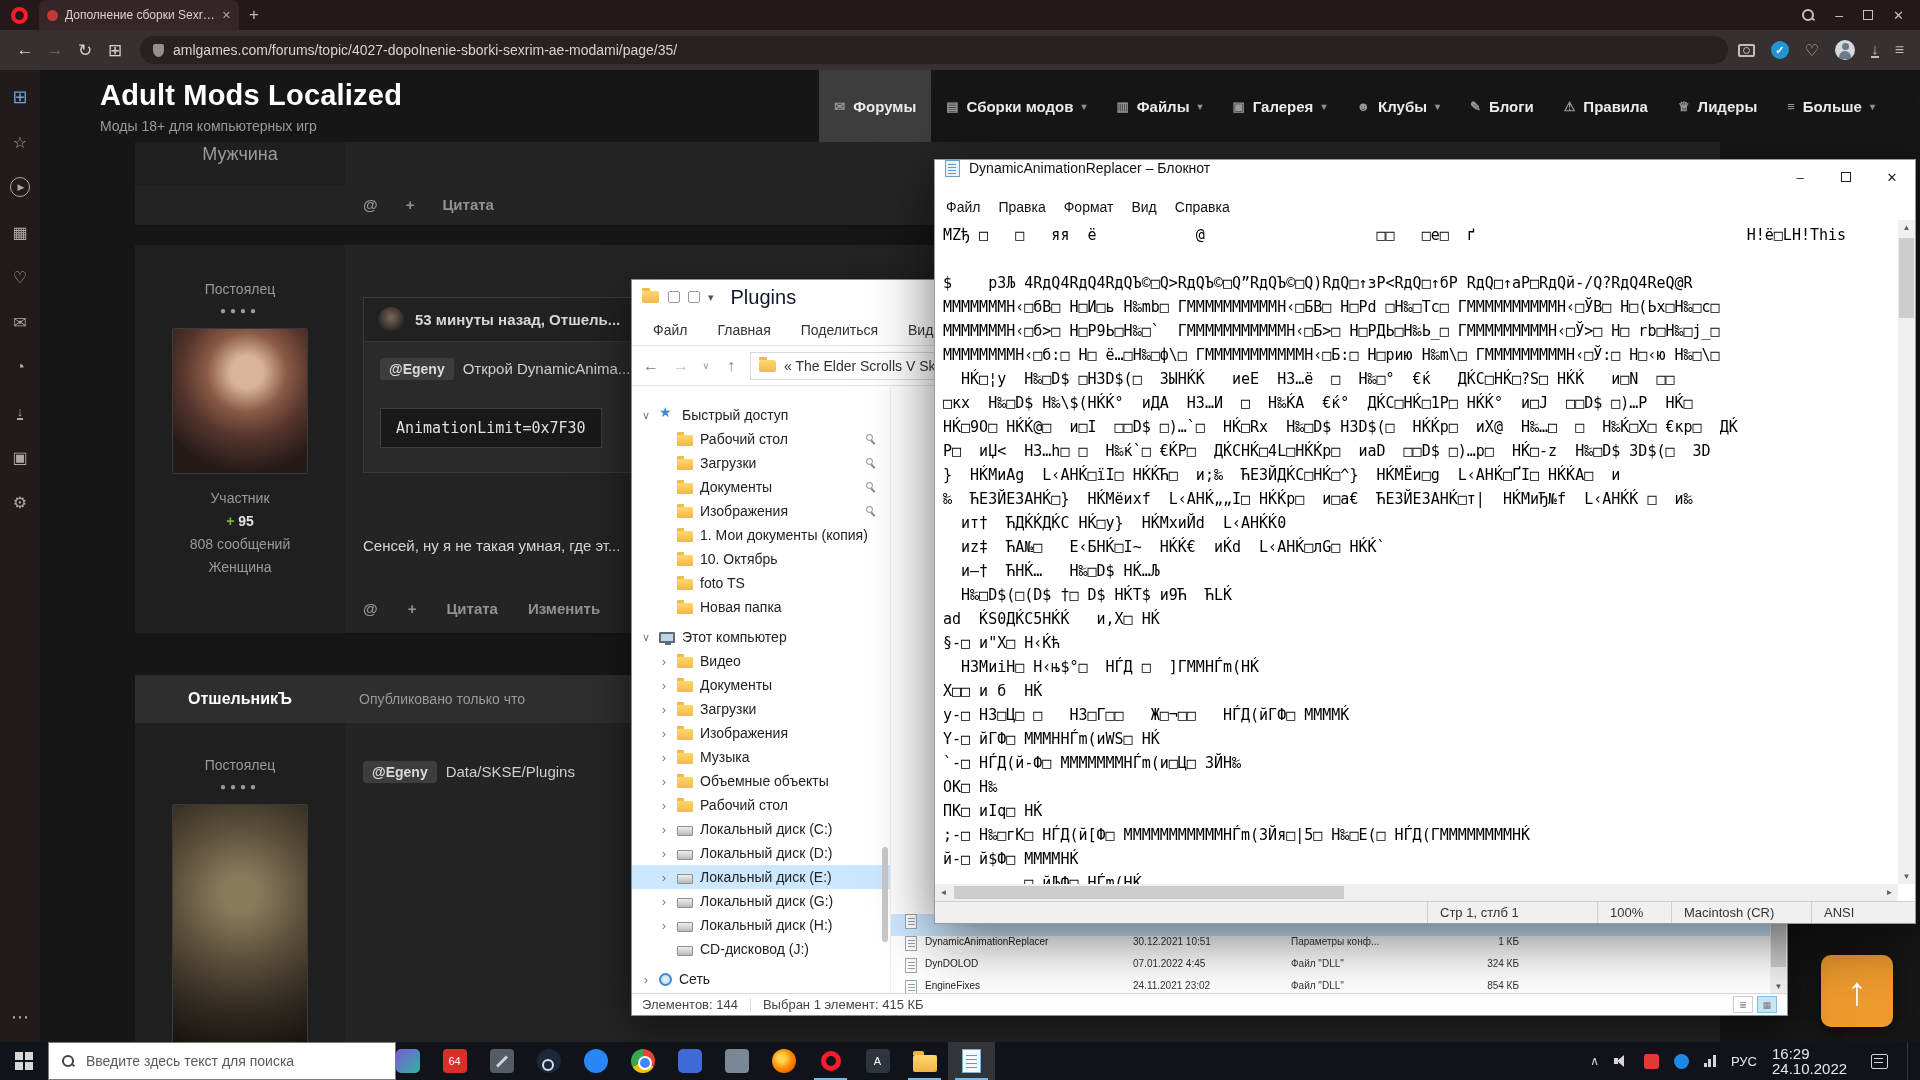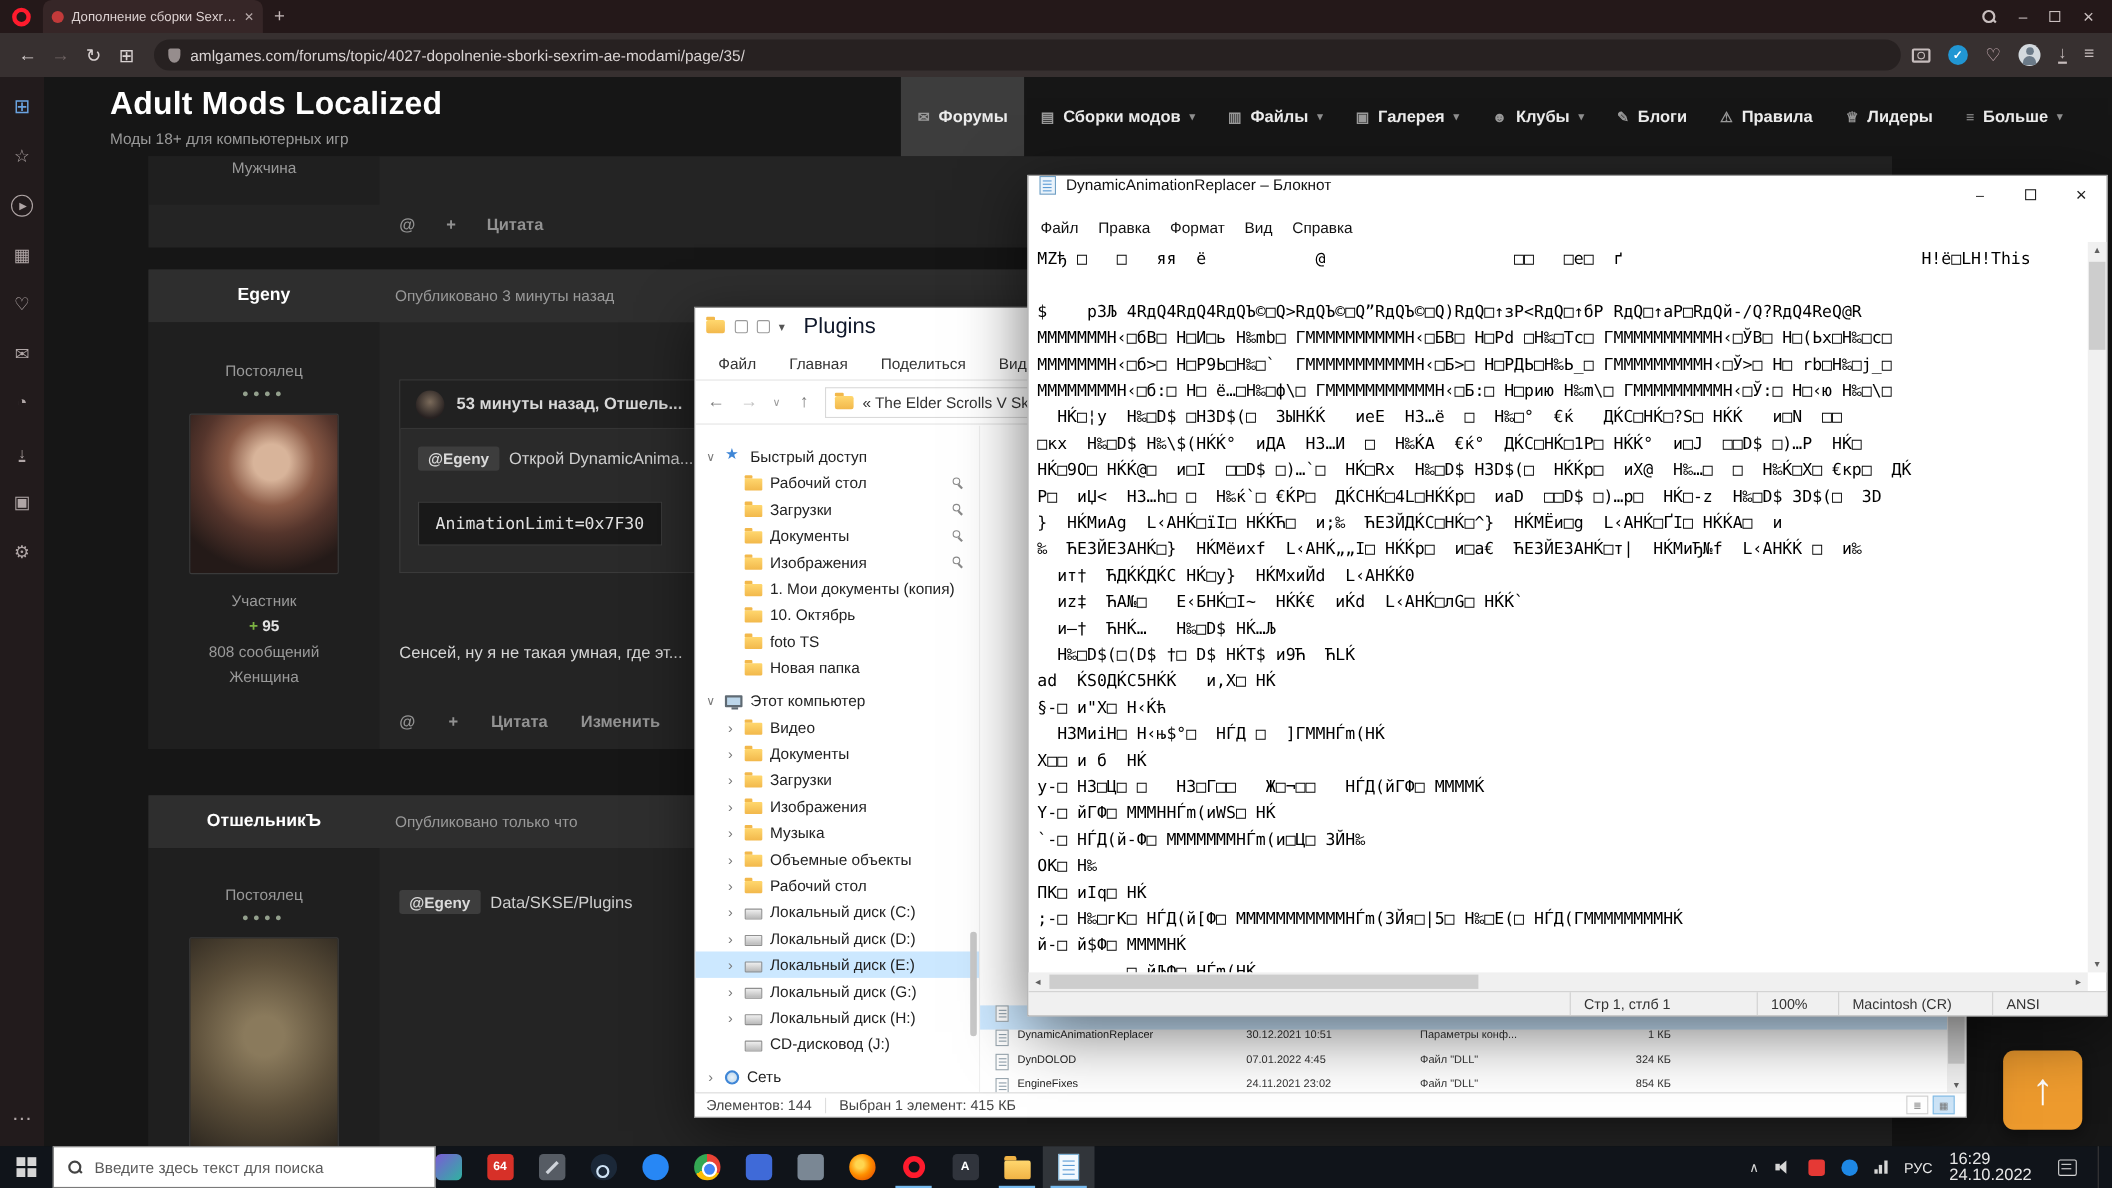--- a/index.html
+++ b/index.html
@@ -76,21 +76,21 @@
 .nav-item[data-icon="rules"] .g::before{content:"⚠"}
 .nav-item[data-icon="leaders"] .g::before{content:"♕"}
 .nav-item[data-icon="more"] .g::before{content:"≡"}
 .nav-item.dd::after{content:"▾";color:#8f8f8f;font-size:10px}
 .posts{padding-left:95px;width:1680px}
 .panel{background:#242424}
 .prow{display:flex}
 .author-col{width:210px;background:#1f1f1f;display:flex;flex-direction:column;align-items:center;flex:none}
 .pfooter{display:flex;gap:28px;padding:10px 0 12px 228px;color:#929292;font-size:15px;font-weight:bold;align-items:center}
 .frag .author-col{padding-top:2px;height:44px}
-.gender-top{color:#9a9a9a;font-size:14px}
+.gender-top{color:#9a9a9a;font-size:18px}
 .phead{height:48px;background:#2e2e2e;display:flex;align-items:center}
 .phead .pauthor{width:210px;text-align:center;font-weight:bold;color:#fff;font-size:16px}
 .phead .pdate{color:#9a9a9a;font-size:14px;margin-left:14px}
 .role{color:#9a9a9a;font-size:14px}
 .pips{color:#93a08d;font-size:10px;letter-spacing:4px;margin-top:8px}
 .avatar{width:136px;height:146px;margin-top:12px;border:1px solid #3a3a3a;border-radius:2px}
 .avatar1{background:radial-gradient(circle at 55% 30%,#d8b49a 0 13%,#8a5a46 32%,#55352c 52%,#241a18 80%)}
 .avatar2{height:280px;background:radial-gradient(circle at 50% 32%,#8a7a5c 0 9%,#5c4f3a 33%,#2e2820 60%,#121009 85%)}
 .member{margin-top:16px;color:#9a9a9a;font-size:14px}
 .rep{margin-top:7px;color:#e2e2e2;font-size:14px;font-weight:bold}
@@ -206,21 +206,21 @@
 .tsearch{width:348px;height:38px;background:#fff;border:1px solid #7a7a7a;display:flex;align-items:center;gap:11px;padding:0 12px}
 .tmag{position:relative;width:14px;height:14px;flex:none}
 .tmag::before{content:"";position:absolute;left:1px;top:1px;width:8px;height:8px;border:2px solid #444;border-radius:50%}
 .tmag::after{content:"";position:absolute;left:10px;top:10px;width:4px;height:2px;background:#444;transform:rotate(45deg)}
 .tsearch span{color:#5a5a5a;font-size:14px;white-space:nowrap}
 .ticons{display:flex;margin-left:-12px}
 .tcell{width:47px;height:38px;display:flex;align-items:center;justify-content:center;position:relative}
 .tcell.active::after{content:"";position:absolute;left:7px;right:7px;bottom:0;height:2px;background:#76b9ed}
 .tcell.fg{background:rgba(255,255,255,.14)}
 .tapp{width:24px;height:24px;display:flex;align-items:center;justify-content:center}
-.tlabel{font-style:normal;font-size:11px;font-weight:bold;color:#fff}
+.tlabel{font-style:normal;font-size:11px;font-weight:normal;color:#fff}
 .tcell[data-icon="game"] .tapp{border-radius:5px;background:linear-gradient(135deg,#7b5bd6,#2fb3a0)}
 .tcell[data-icon="red64"] .tapp{border-radius:4px;background:#d73028}
 .tcell[data-icon="tools"] .tapp{border-radius:4px;background:#565c64;position:relative}
 .tcell[data-icon="tools"] .tapp::after{content:"";position:absolute;left:5px;top:11px;width:14px;height:3px;background:#cfd4da;transform:rotate(-45deg)}
 .tcell[data-icon="steam"] .tapp{border-radius:50%;background:#1b2838;position:relative}
 .tcell[data-icon="steam"] .tapp::after{content:"";position:absolute;left:5px;top:10px;width:8px;height:8px;border-radius:50%;border:2px solid #cfe3f5}
 .tcell[data-icon="blue"] .tapp{border-radius:50%;background:#2787f5}
 .tcell[data-icon="chrome"] .tapp{border-radius:50%;background:conic-gradient(#ea4335 0 33%,#fbbc05 0 66%,#34a853 0 100%);position:relative}
 .tcell[data-icon="chrome"] .tapp::after{content:"";position:absolute;left:7px;top:7px;width:10px;height:10px;border-radius:50%;background:#4285f4;border:2px solid #fff}
 .tcell[data-icon="bluesq"] .tapp{border-radius:5px;background:#3f6ad8}
@@ -380,24 +380,20 @@
           <div class="body-col" style="padding:0"></div>
         </div>
         <div class="pfooter">
           <span>@</span>
             <span>+</span>
             <span>Цитата</span>
         </div>
       </div>
 
       <div class="panel" style="margin-top:20px">
-        <div class="phead">
-          <span class="pauthor">Egeny</span>
-          <span class="pdate">Опубликовано 3 минуты назад</span>
-        </div>
         <div class="prow">
           <div class="author-col" style="padding-top:36px">
             <span class="role">Постоялец</span>
             <span class="pips">●●●●</span>
             <div class="avatar avatar1"></div>
             <span class="member">Участник</span>
             <span class="rep"><i class="plus">+</i><span>95</span></span>
             <span class="pcount">808 сообщений</span>
             <span class="gender">Женщина</span>
           </div>

